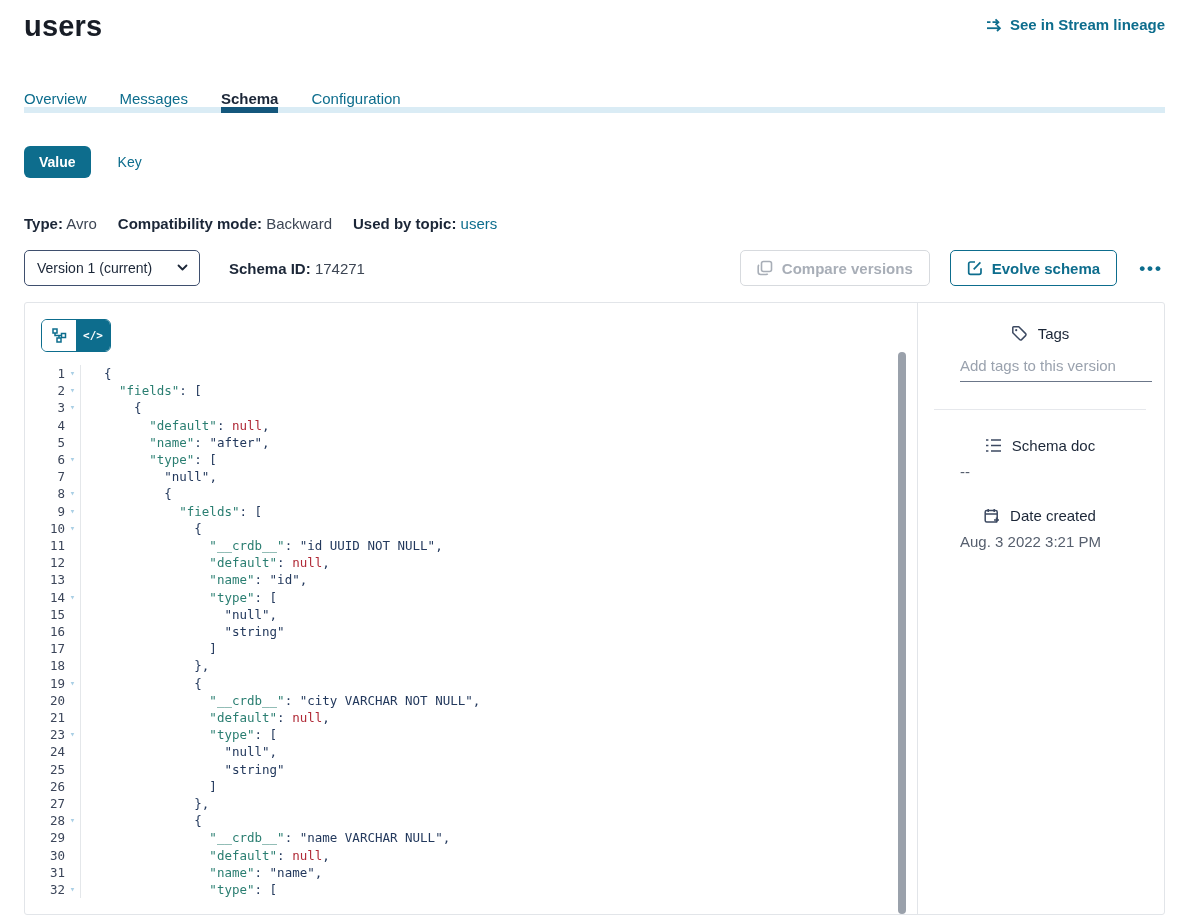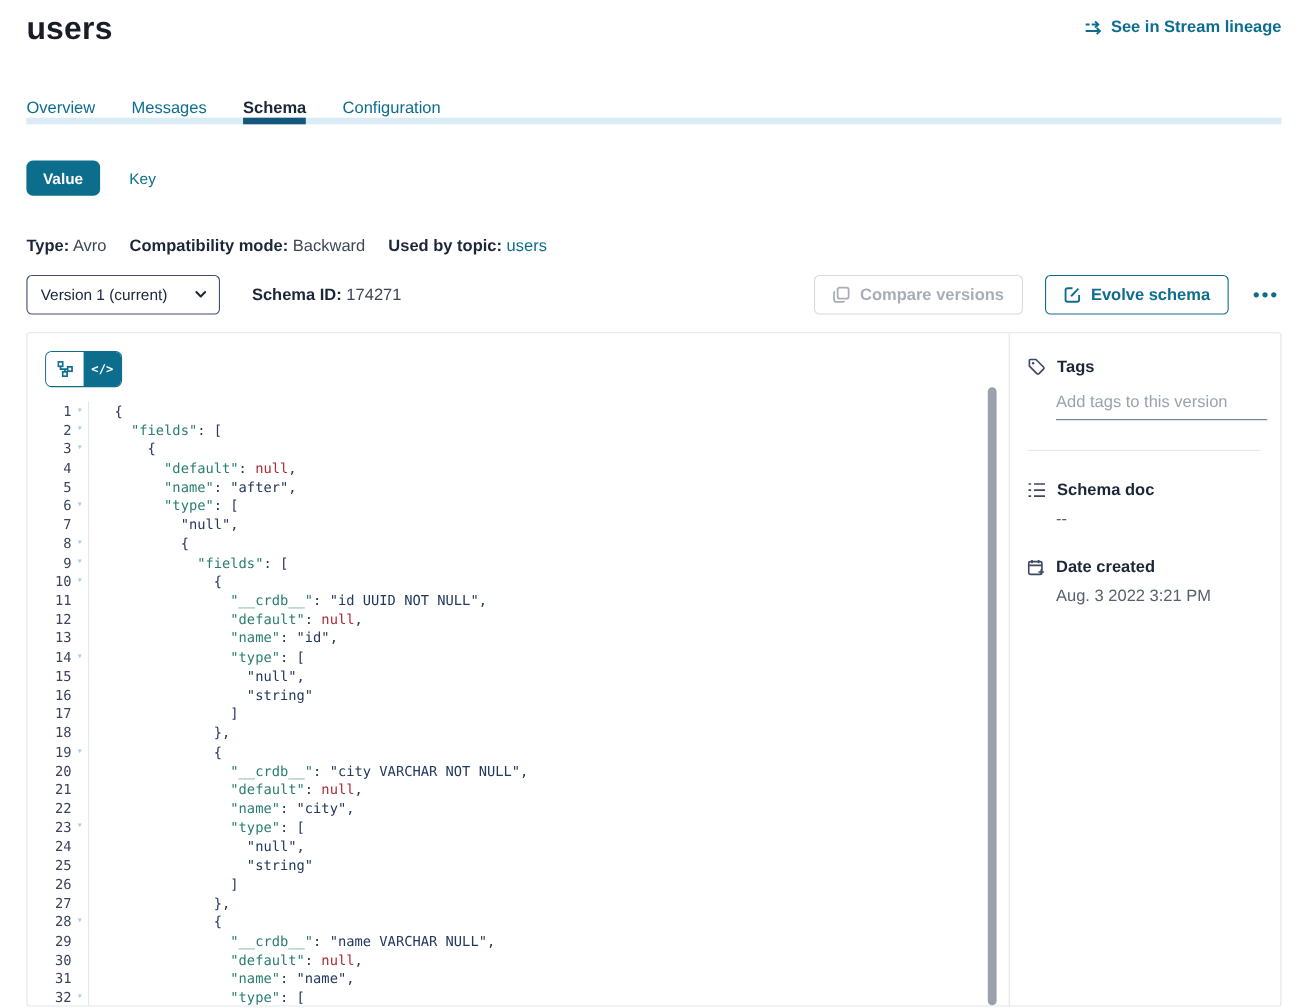--- a/index.html
+++ b/index.html
@@ -68,21 +68,21 @@
   .fold { width:15px; text-align:center; color:#a9cfe5; font-size:9px; flex:none; cursor:pointer; }
   .code { flex:1; white-space:pre; border-left:1px solid #e4e7ea; padding-left:23px; color:#23395d; }
   .tk-k { color:#2a7e71; }
   .tk-s { color:#23395d; }
   .tk-n { color:#b02a37; }
   .tk-p { color:#23395d; }
   .vscrollbar { position:absolute; right:11px; top:49px; bottom:0; width:8px; background:#9aa1ab; border-radius:4px; cursor:pointer; }
 
   
   .side-panel { width:247px; flex:none; border-left:1px solid #e2e5e9; padding:22px 18px 0 16px; }
-  .side-head { display:flex; align-items:center; gap:10px; font-size:15px; font-weight:700; color:#1b2637; }
+  .side-head { display:flex; align-items:center; gap:10px; font-size:15px; font-weight:400; color:#1b2637;justify-content:center; }
   .side-head svg { flex:none; }
   .tags-input {
     display:block; margin:15px 0 0 26px; width:192px; border:none; border-bottom:1px solid #6b7689;
     font-size:15px; color:#1b2637; padding:0 0 7px; font-family:inherit; outline:none; background:transparent;
   }
   .tags-input::placeholder { color:#9aa2ae; }
   .side-divider { border:none; border-top:1px solid #e6e8ec; margin:27px 0 0; }
   .side-section { margin-top:27px; }
   .side-value { margin:9px 0 0 26px; font-size:15px; color:#565f6e; }
 </style>
@@ -275,25 +275,20 @@
             <span class="ln">20</span>
             <span class="fold"></span>
             <span class="code">              <span class="tk-k">"__crdb__"</span><span class="tk-p">: </span><span class="tk-s">"city VARCHAR NOT NULL"</span><span class="tk-p">,</span></span>
           </div>
           <div class="code-row">
             <span class="ln">21</span>
             <span class="fold"></span>
             <span class="code">              <span class="tk-k">"default"</span><span class="tk-p">: </span><span class="tk-n">null</span><span class="tk-p">,</span></span>
           </div>
           <div class="code-row">
-            <span class="ln">22</span>
-            <span class="fold"></span>
-            <span class="code">              <span class="tk-k">"name"</span><span class="tk-p">: </span><span class="tk-s">"city"</span><span class="tk-p">,</span></span>
-          </div>
-          <div class="code-row">
             <span class="ln">23</span>
             <span class="fold">▾</span>
             <span class="code">              <span class="tk-k">"type"</span><span class="tk-p">: [</span></span>
           </div>
           <div class="code-row">
             <span class="ln">24</span>
             <span class="fold"></span>
             <span class="code">                <span class="tk-s">"null"</span><span class="tk-p">,</span></span>
           </div>
           <div class="code-row">

